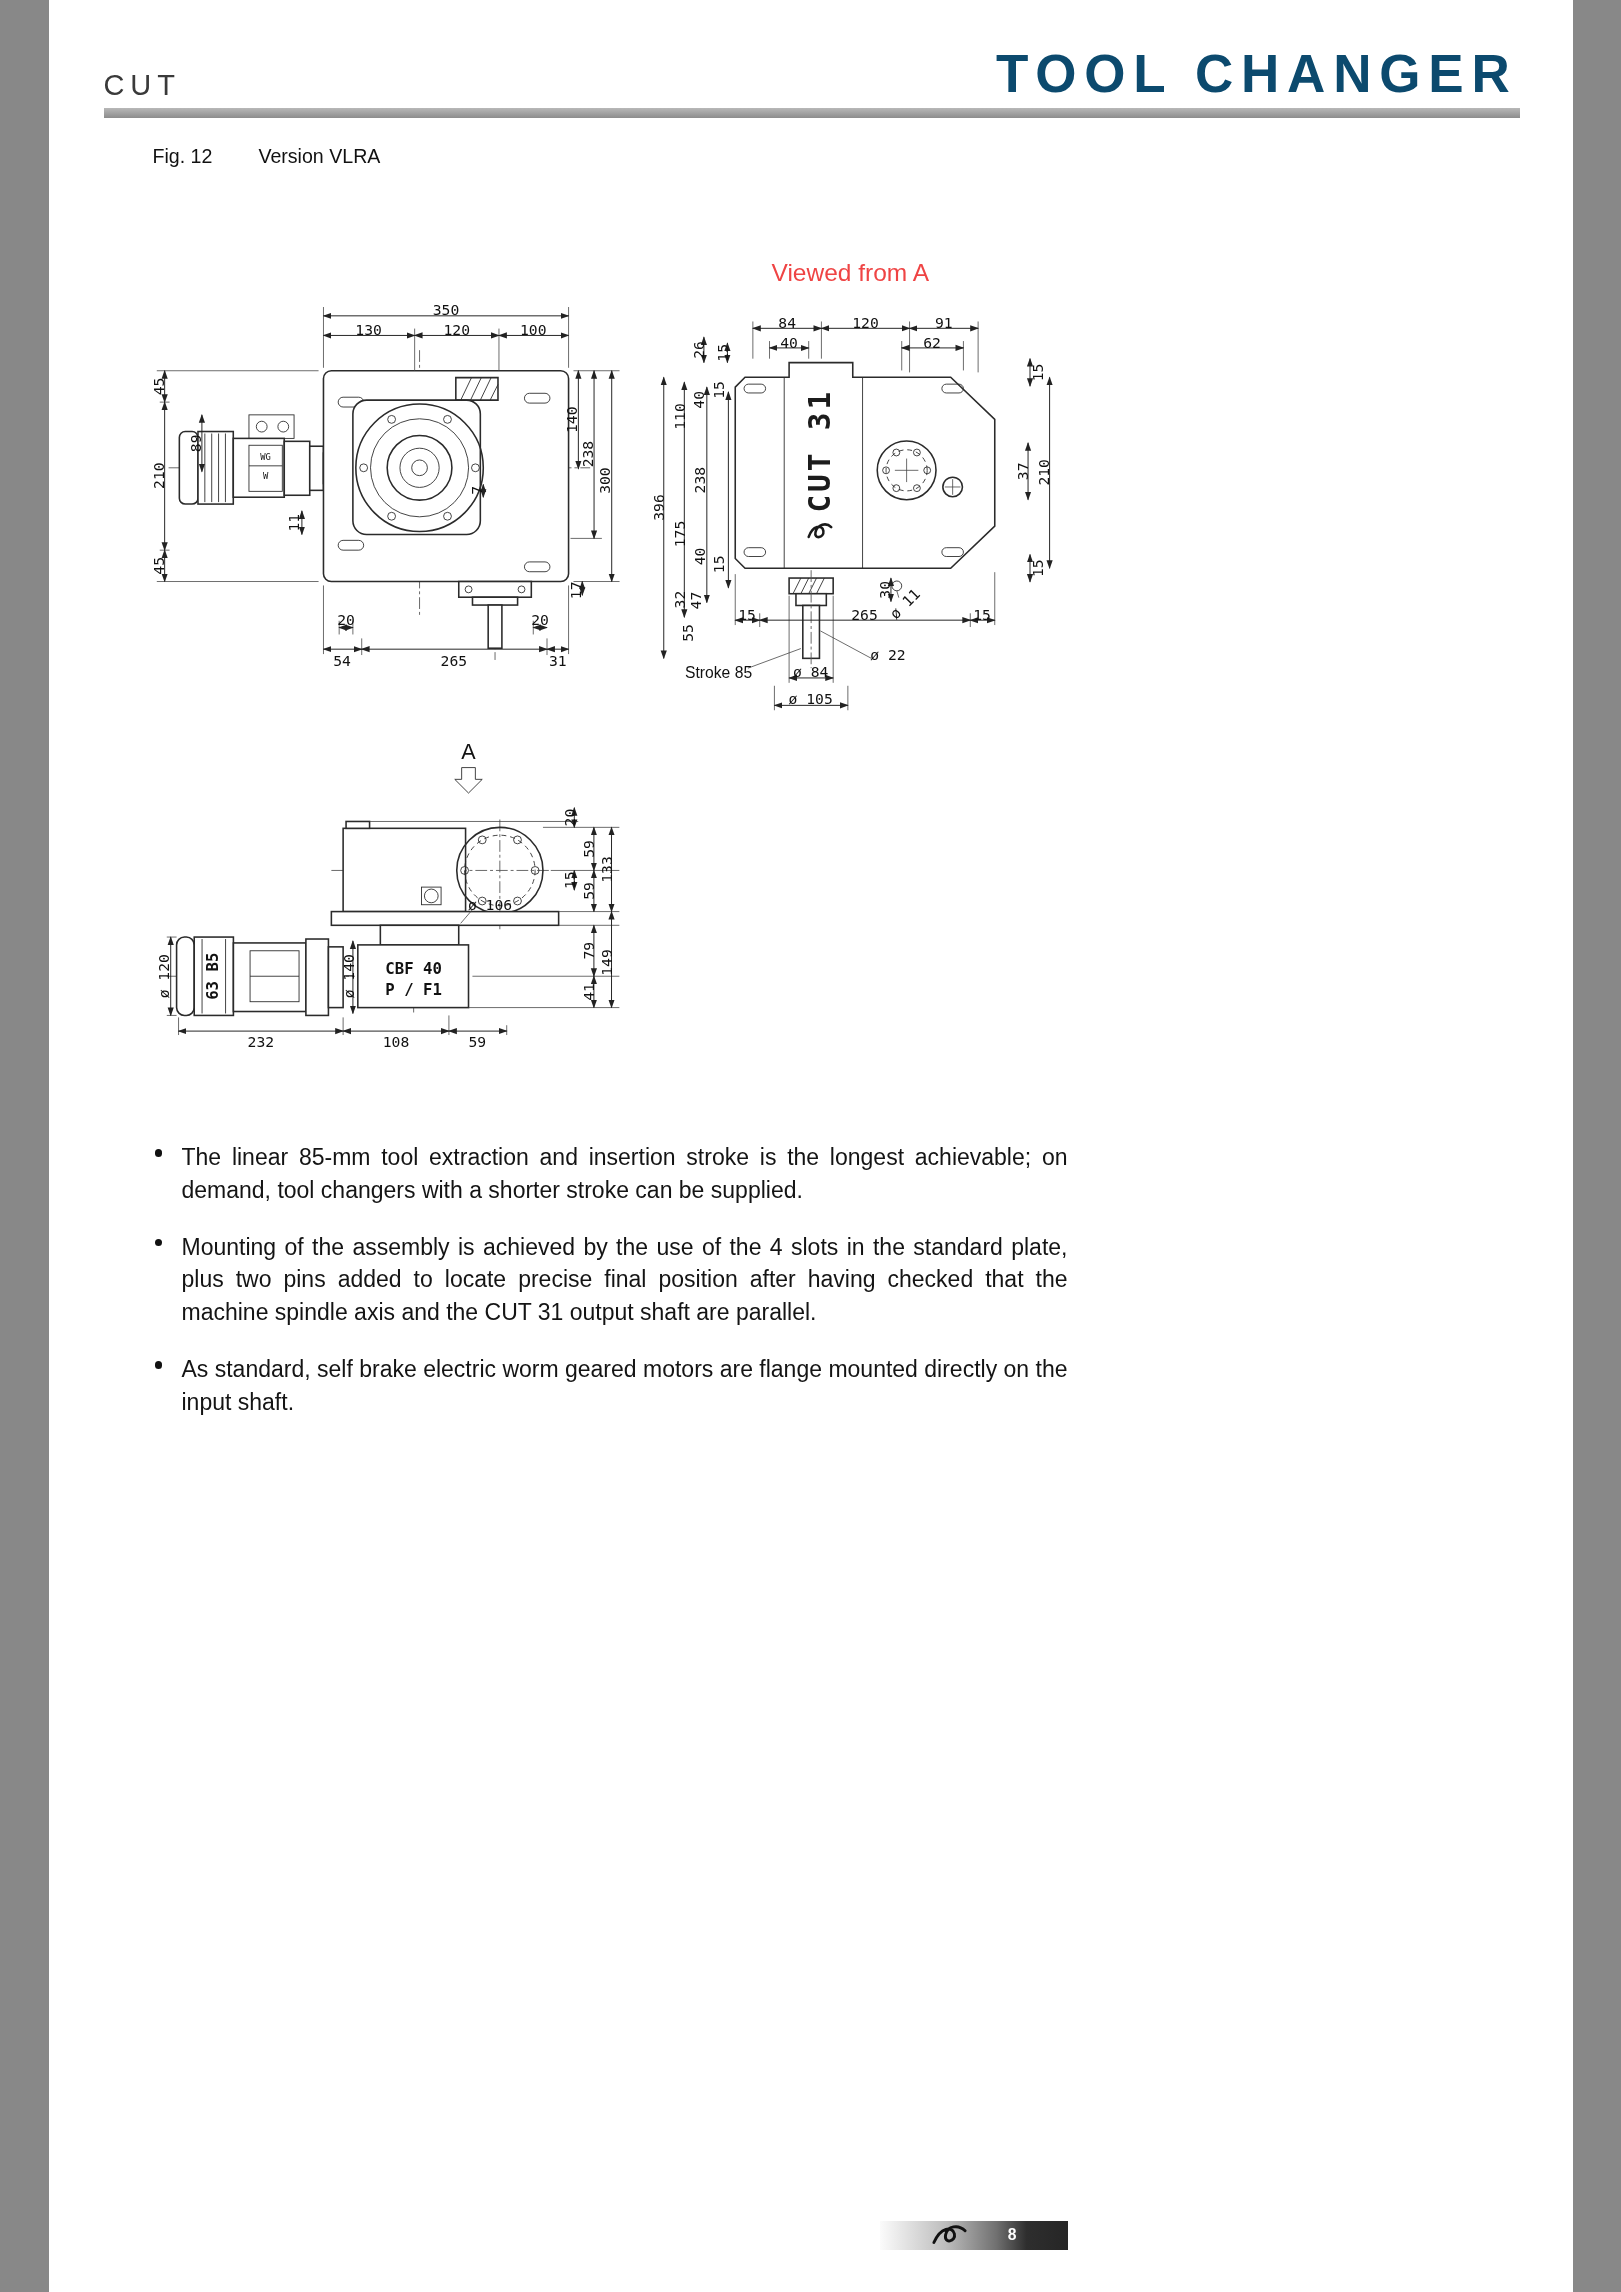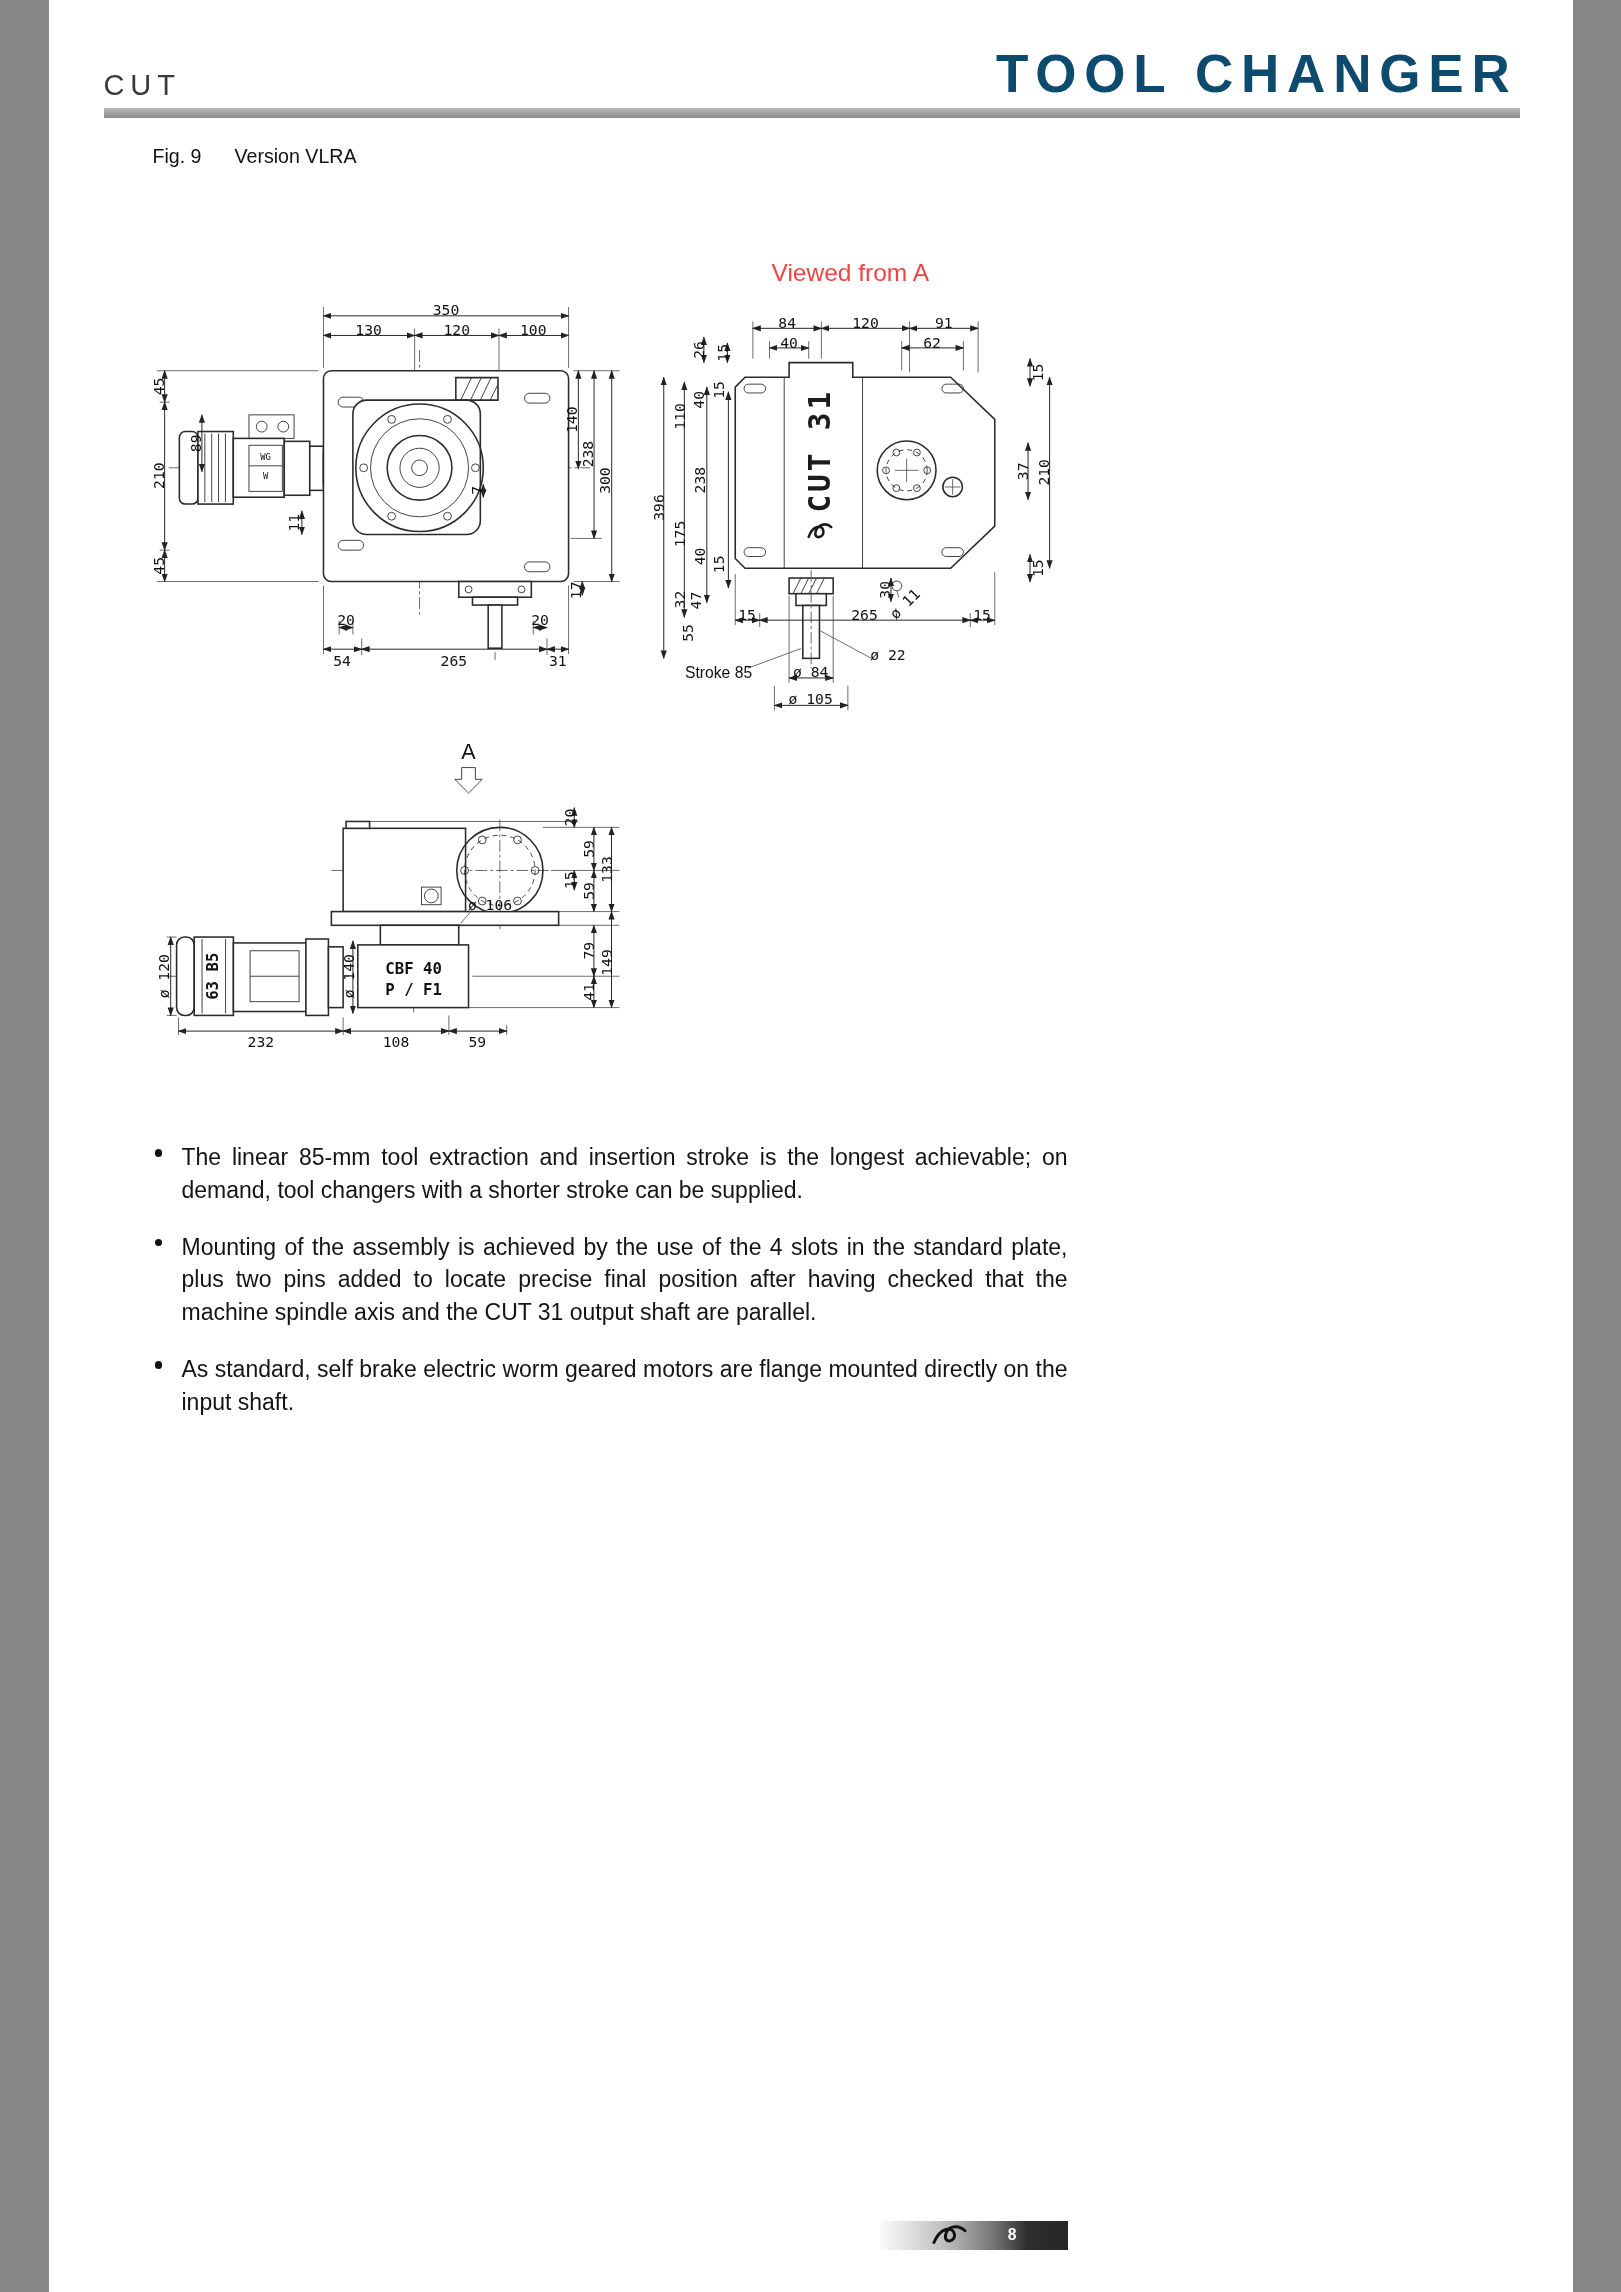--- a/index.html
+++ b/index.html
@@ -3,21 +3,21 @@
 <meta charset="utf-8">
 <style>
   *{margin:0;padding:0;box-sizing:border-box}
   html,body{background:#888}
   .page{position:relative;width:1524px;height:2293px;background:#fff;margin:0 auto;
         font-family:"Liberation Sans",sans-serif;color:#111;overflow:hidden}
   .brand{position:absolute;left:55px;top:69px;font-size:29px;letter-spacing:5.9px;color:#3a3a3a;font-weight:400}
   .main-title{position:absolute;right:55px;top:43px;font-size:53px;font-weight:700;color:#0c4a6e;letter-spacing:7.8px}
   .rule{position:absolute;left:55px;right:53px;top:108px;height:9.8px;background:linear-gradient(#b8b8b8,#8c8c8c)}
   .caption{position:absolute;left:104px;top:145px;font-size:19.6px;color:#111}
-  .caption .t{margin-left:33px}
+  .caption .t{margin-left:46px}
   .viewa-title{position:absolute;left:723px;top:259px;font-size:24.5px;color:#ef4444}
   .drw{position:absolute}
   .dim{font-family:"DejaVu Sans Mono",monospace;font-size:15px;fill:#111;text-anchor:middle;dominant-baseline:central}
   .tiny{font-family:"DejaVu Sans Mono",monospace;font-size:9px;fill:#111;text-anchor:middle;dominant-baseline:central}
   .slbl{font-family:"Liberation Sans",sans-serif;font-size:16px;fill:#111;text-anchor:middle;dominant-baseline:central}
   .albl{font-family:"Liberation Sans",sans-serif;font-size:22px;fill:#111;text-anchor:middle;dominant-baseline:central}
   .lbl{font-family:"DejaVu Sans Mono",monospace;font-size:16px;font-weight:bold;fill:#111;text-anchor:middle;dominant-baseline:central}
   .cut31{font-family:"DejaVu Sans Mono",monospace;font-size:30px;font-weight:bold;letter-spacing:3px;fill:#1c1c1c;text-anchor:middle;dominant-baseline:central}
   .ol{fill:#fff;stroke:#2b2b2b;stroke-width:1.6}
   .ol2{fill:none;stroke:#2b2b2b;stroke-width:1.6}
@@ -38,21 +38,21 @@
 </head>
 <body>
 
 <div class="page">
 
   <div class="brand">CUT</div>
   <div class="main-title">TOOL CHANGER</div>
   <div class="rule"></div>
 
   <div class="caption">
-    <span>Fig. 9</span><span class="t">Version VLRA</span>
+    <span>Fig. 12</span><span class="t">Version VLRA</span>
   </div>
 
   <div class="viewa-title">Viewed from A</div>
 
   <svg class="drw" style="left:98px;top:299px" width="500" height="368" viewBox="0 0 510 375">
     <defs>
       <marker id="mf" viewBox="0 0 10 10" refX="9" refY="5" markerWidth="9" markerHeight="9" orient="auto-start-reverse">
         <path d="M0,1.5 L10,5 L0,8.5 z" fill="#222"></path>
       </marker>
     </defs>

